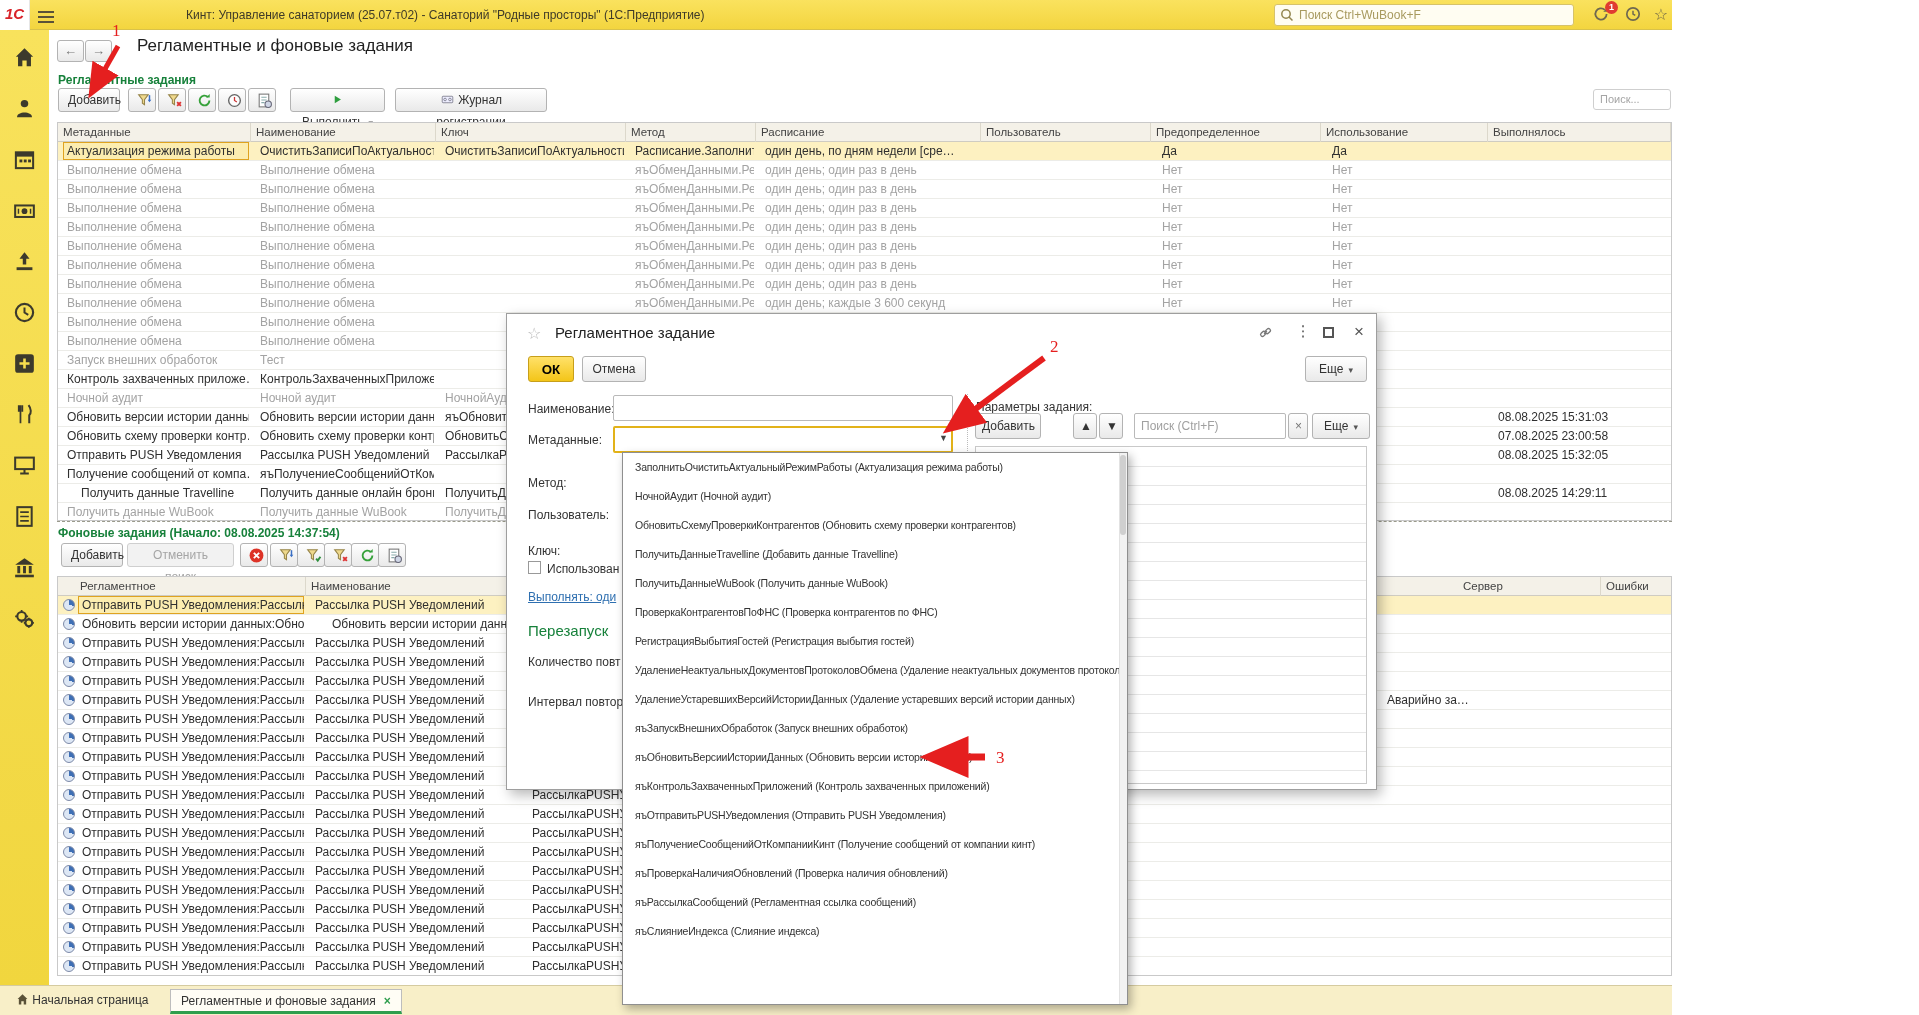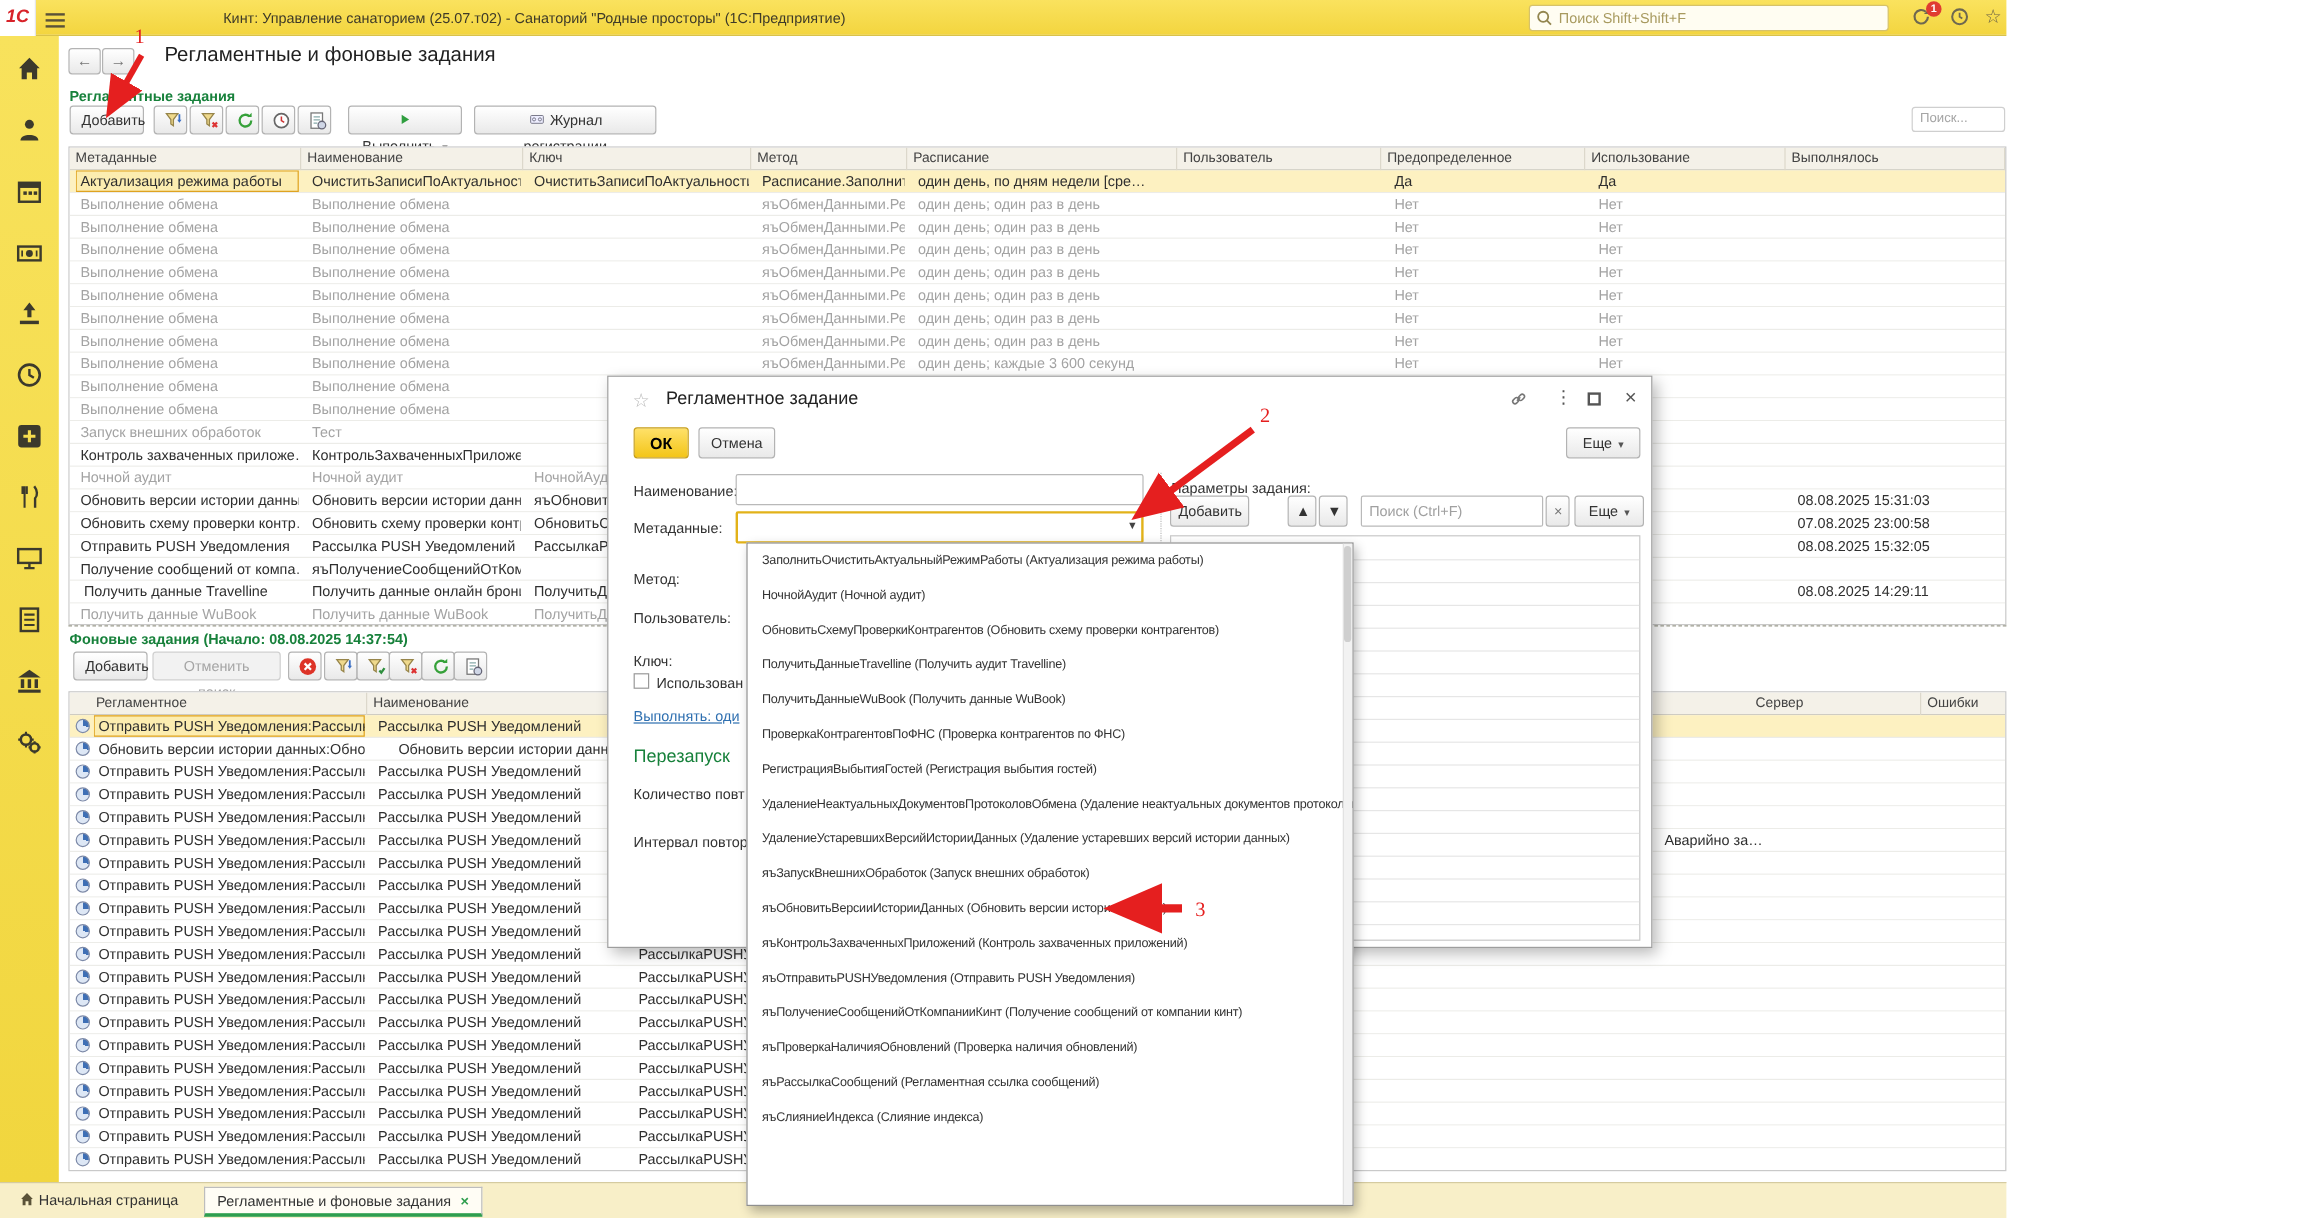--- a/index.html
+++ b/index.html
@@ -112,21 +112,21 @@
       <div></div>
       <div></div>
       <div></div>
     </div>
   <div id="apptitle">Кинт: Управление санаторием (25.07.т02) - Санаторий "Родные просторы"  (1С:Предприятие)</div>
   <div id="topsearch">
     <svg width="16" height="16" viewBox="0 0 16 16">
         <circle cx="7" cy="7" r="4.2" fill="none" stroke="#93864f" stroke-width="1.5"></circle>
         <path d="M10 10l3.5 3.5" stroke="#93864f" stroke-width="1.5"></path>
       </svg>
-    <span>Поиск Shift+Shift+F</span>
+    <span>Поиск Ctrl+WuBook+F</span>
   </div>
   <div class="topic" style="left:1592px">
     <svg width="18" height="18" viewBox="0 0 16 16">
         <path d="M13 8a5 5 0 1 1-1.6-3.7" fill="none" stroke="#6e6850" stroke-width="1.6"></path>
         <path d="M13.4 2.6v3.4H10Z" fill="#6e6850"></path>
       </svg>
     <div id="notify-badge">1</div>
   </div>
   <div class="topic" style="left:1624px">
     <svg width="18" height="18" viewBox="0 0 16 16">
@@ -438,21 +438,21 @@
         <span class="c" style="left:198px;width:178px">яъПолучениеСообщенийОтКомп…</span>
         <span class="c" style="left:383px;width:183px"></span>
         <span class="c" style="left:573px;width:123px"></span>
         <span class="c" style="left:703px;width:218px"></span>
         <span class="c" style="left:928px;width:163px"></span>
         <span class="c" style="left:1100px;width:161px"></span>
         <span class="c" style="left:1270px;width:157px"></span>
         <span class="c" style="left:1436px;width:176px"></span>
       </div>
       <div class="trow blk">
-        <span class="c" style="left:8px;width:186px">Получить данные Travelline</span>
+        <span class="c" style="left:19px;width:186px">Получить данные Travelline</span>
         <span class="c" style="left:198px;width:178px">Получить данные онлайн бронир…</span>
         <span class="c" style="left:383px;width:183px">ПолучитьДан…</span>
         <span class="c" style="left:573px;width:123px"></span>
         <span class="c" style="left:703px;width:218px"></span>
         <span class="c" style="left:928px;width:163px"></span>
         <span class="c" style="left:1100px;width:161px"></span>
         <span class="c" style="left:1270px;width:157px"></span>
         <span class="c" style="left:1436px;width:176px">08.08.2025 14:29:11</span>
       </div>
       <div class="trow gr">
@@ -690,21 +690,21 @@
   <div class="dlg-lbl" id="restart-lbl" style="top:308px">Перезапуск</div>
   <div class="dlg-lbl" style="top:341px">Количество повт</div>
   <div class="dlg-lbl" style="top:381px">Интервал повтор</div>
 </div>
 
 <div id="dropdown">
   <div id="dd-items">
       <div class="dd-item">ЗаполнитьОчиститьАктуальныйРежимРаботы (Актуализация режима работы)</div>
       <div class="dd-item">НочнойАудит (Ночной аудит)</div>
       <div class="dd-item">ОбновитьСхемуПроверкиКонтрагентов (Обновить схему проверки контрагентов)</div>
-      <div class="dd-item">ПолучитьДанныеTravelline (Получить аудит Travelline)</div>
+      <div class="dd-item">ПолучитьДанныеTravelline (Добавить данные Travelline)</div>
       <div class="dd-item">ПолучитьДанныеWuBook (Получить данные WuBook)</div>
       <div class="dd-item">ПроверкаКонтрагентовПоФНС (Проверка контрагентов по ФНС)</div>
       <div class="dd-item">РегистрацияВыбытияГостей (Регистрация выбытия гостей)</div>
       <div class="dd-item">УдалениеНеактуальныхДокументовПротоколовОбмена (Удаление неактуальных документов протоколов обмена)</div>
       <div class="dd-item">УдалениеУстаревшихВерсийИсторииДанных (Удаление устаревших версий истории данных)</div>
       <div class="dd-item">яъЗапускВнешнихОбработок (Запуск внешних обработок)</div>
       <div class="dd-item">яъОбновитьВерсииИсторииДанных (Обновить версии истории данных)</div>
       <div class="dd-item">яъКонтрольЗахваченныхПриложений (Контроль захваченных приложений)</div>
       <div class="dd-item">яъОтправитьPUSHУведомления (Отправить PUSH Уведомления)</div>
       <div class="dd-item">яъПолучениеСообщенийОтКомпанииКинт (Получение сообщений от компании кинт)</div>

